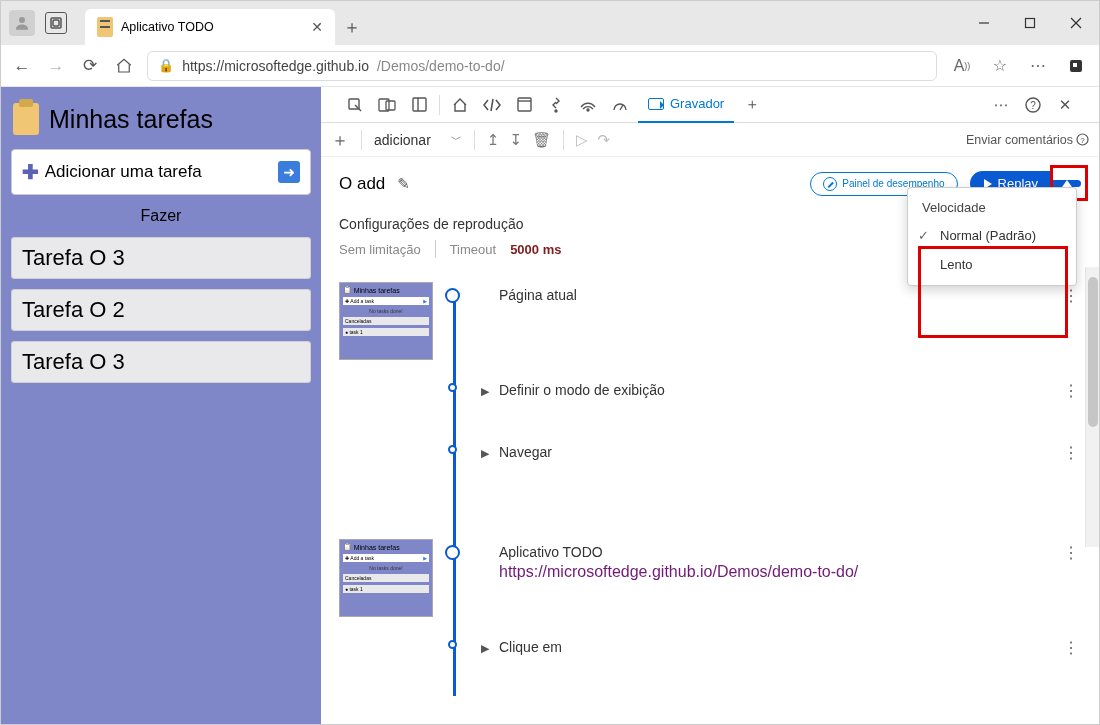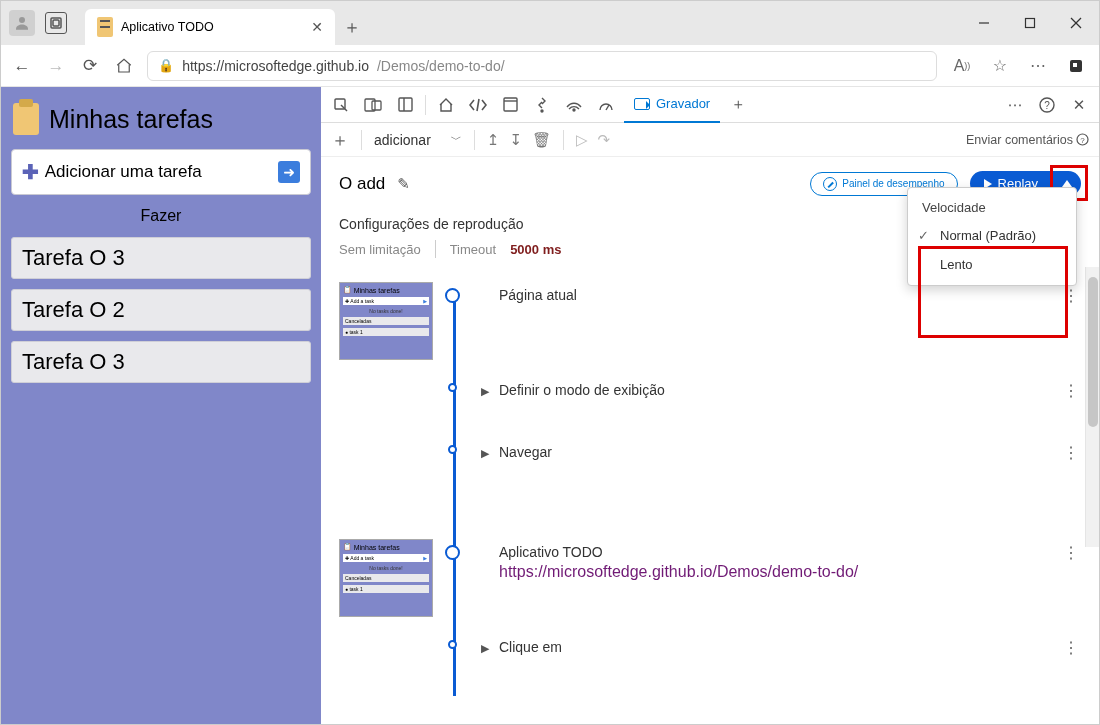--- a/index.html
+++ b/index.html
@@ -38,21 +38,21 @@
 .app-header .clip::before { content:''; position:absolute; top:-4px; left:6px; right:6px; height:8px; background:#d4a94a; border-radius:2px; }
 .app-header h1 { font-size: 25px; font-weight: 400; }
 .addbox { background: #fff; border: 1px solid #c9c9d3; border-radius: 4px; height: 46px; display: flex; align-items: center; padding: 0 10px; gap: 6px; font-size: 17px; }
 .addbox .plus { color: #5b63b7; font-size: 20px; font-weight: bold; }
 .addbox .go { margin-left: auto; width: 22px; height: 22px; background: #3b7ddd; border-radius: 3px; display: flex; align-items: center; justify-content: center; color: #fff; font-size: 14px; }
 .section-label { text-align: center; font-size: 16px; padding: 2px 0; }
 .task { background: #e9e9ec; border: 1px solid #cfcfd7; border-radius: 3px; height: 42px; display: flex; align-items: center; padding: 0 10px; font-size: 22px; }
 
 
 .devtools { flex: 1; display: flex; flex-direction: column; background: #fff; position: relative; }
-.dt-tabbar { height: 36px; border-bottom: 1px solid #ddd; display: flex; align-items: center; padding: 0 6px; gap: 4px; }
+.dt-tabbar { height: 36px; border-bottom: 1px solid #ddd; display: flex; align-items: center; padding: 0 20px; gap: 4px; }
 .dt-ico { width: 28px; height: 28px; display: flex; align-items: center; justify-content: center; color: #555; font-size: 15px; border-radius: 3px; }
 .dt-sep { width: 1px; height: 20px; background: #ddd; margin: 0 2px; }
 .dt-tab { display: flex; align-items: center; gap: 6px; padding: 0 10px; height: 36px; font-size: 13px; color: #444; }
 .dt-tab.active { border-bottom: 2.5px solid #0078d4; color: #0078d4; }
 .dt-tab .cam { width: 16px; height: 12px; border: 1.5px solid currentColor; border-radius: 2px; position: relative; }
 .dt-tab .cam::after { content:''; position:absolute; right:-5px; top:2px; border:4px solid transparent; border-left-color: currentColor; }
 .dt-right { margin-left: auto; display: flex; align-items: center; gap: 4px; }
 
 .dt-toolbar { height: 34px; border-bottom: 1px solid #eee; display: flex; align-items: center; padding: 0 10px; gap: 10px; font-size: 14px; }
 .dt-toolbar .plusbtn { font-size: 18px; color: #666; }
@@ -62,21 +62,21 @@
 .dt-toolbar .feedback { margin-left: auto; font-size: 12.5px; color: #555; display: flex; align-items: center; gap: 3px; }
 
 .dt-content { flex: 1; overflow: auto; padding: 14px 18px; position: relative; }
 .rec-head { display: flex; align-items: center; gap: 12px; margin-bottom: 20px; }
 .rec-head .title { font-size: 17px; }
 .rec-head .pencil { color: #555; font-size: 15px; }
 .rec-head .spacer { flex: 1; }
 .perfbtn { border: 1.5px solid #0078d4; color: #0078d4; border-radius: 16px; padding: 4px 12px; font-size: 10px; display: flex; align-items: center; gap: 5px; background: #fff; }
 .perfbtn .gauge { width: 14px; height: 14px; border: 1.5px solid #0078d4; border-radius: 50%; position: relative; }
 .perfbtn .gauge::after { content:''; position:absolute; width:7px; height:1.5px; background:#0078d4; top:6px; left:3px; transform: rotate(-45deg); }
-.replaygrp { display: flex; }
+.replaygrp { display: flex; align-items: center; }
 .replaybtn { background: #0a5bd3; color: #fff; border-radius: 16px 0 0 16px; padding: 5px 14px; font-size: 13px; display: flex; align-items: center; gap: 6px; }
 .replaybtn .play { width: 0; height: 0; border-top: 5px solid transparent; border-bottom: 5px solid transparent; border-left: 8px solid #fff; }
 .replaydrop { background: #0a5bd3; color: #fff; width: 28px; border-radius: 0 16px 16px 0; display: flex; align-items: center; justify-content: center; margin-left: 1px; }
 .replaydrop .tri { width: 0; height: 0; border-left: 5px solid transparent; border-right: 5px solid transparent; border-bottom: 7px solid #fff; }
 .redbox-drop { position: absolute; border: 3px solid #d00; pointer-events: none; }
 
 .settings-title { font-size: 14px; color: #333; margin-bottom: 8px; }
 .settings-row { display: flex; align-items: center; gap: 14px; font-size: 13px; color: #888; margin-bottom: 24px; }
 .settings-row .divline { width: 1px; height: 18px; background: #ccc; }
 .settings-row .msval { color: #7f1d1d; font-weight: bold; }

